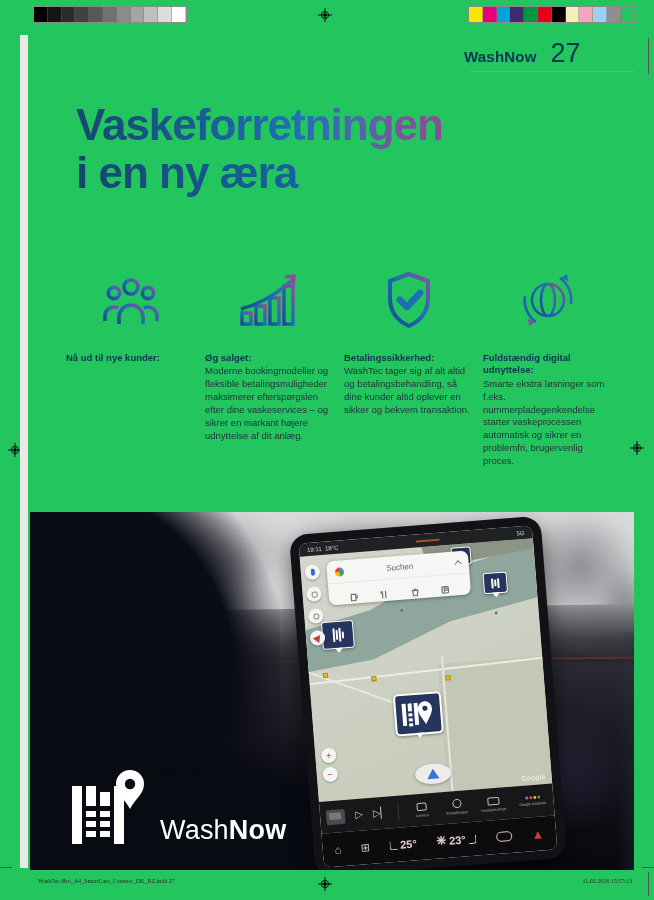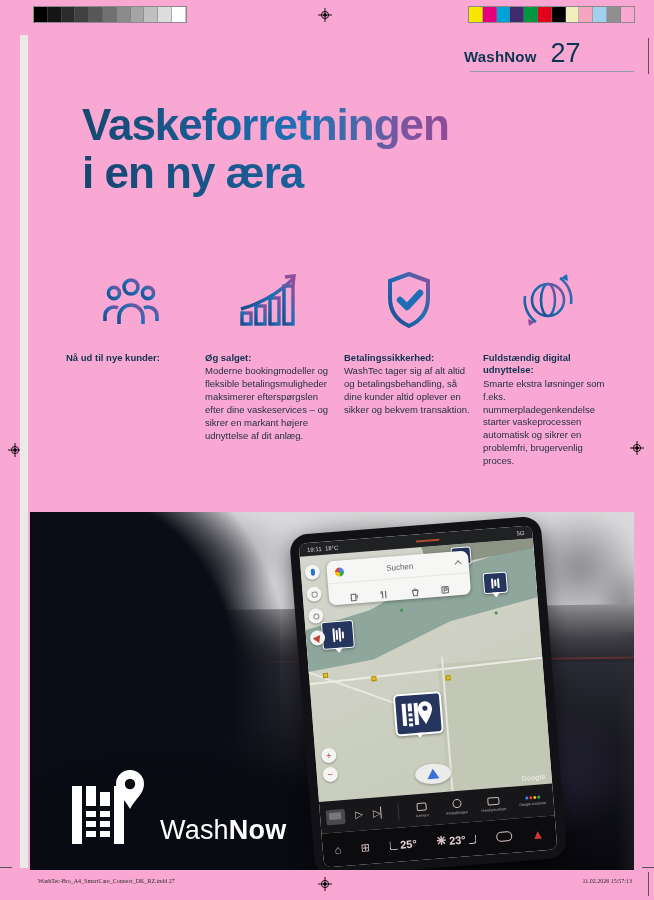--- a/index.html
+++ b/index.html
@@ -1,36 +1,36 @@
 <!DOCTYPE html>
 <html><head>
 <meta charset="utf-8">
 <style>
   * { margin:0; padding:0; box-sizing:border-box; }
   html,body { width:654px; height:900px; background:#fff; font-family:"Liberation Sans", sans-serif; overflow:hidden; }
-  .page { position:relative; width:654px; height:900px; background:#f9a8d4; }
+  .page { position:relative; width:654px; height:900px; background:#22c55e; }
 
   
   .swatch-bar { position:absolute; display:flex; height:17px; border:1px solid #8a8a8a; }
   .swatch-bar .swatch { width:13.8px; height:100%; display:block; border-right:1px solid rgba(120,120,120,.45); }
   .gray-bar { left:33px; top:6px; width:154px; }
   .cmyk-bar { left:468px; top:6px; width:167px; }
   .regmark { position:absolute; width:14px; height:14px; }
   .regmark svg { width:100%; height:100%; }
   .edge-strip { position:absolute; left:20px; top:35px; width:8px; height:833px; background:#e9e9e7; }
   .cropline { position:absolute; background:#555; }
 
   
   .header { position:absolute; right:20px; top:38px; width:170px; text-align:left; }
   .brand { display:inline-block; font-weight:bold; font-size:15px; color:#0d3553; letter-spacing:.2px; vertical-align:baseline; }
   .pageno { display:inline-block; font-size:27px; color:#0d3553; margin-left:14px; font-weight:400; }
   .header-rule { position:absolute; left:470px; top:71px; width:164px; height:1px; background:#8e9aa5; }
 
   
-  .title { position:absolute; left:82px; top:101px; font-weight:bold; font-size:44px; line-height:1.1; letter-spacing:-1px; }
+  .title { position:absolute; left:76px; top:101px; font-weight:bold; font-size:44px; line-height:1.1; letter-spacing:-1px; }
   .title span { display:block; background-clip:text; -webkit-background-clip:text; color:transparent; }
   .title-l1 { background-image:linear-gradient(90deg,#16486f 0%,#1a5c95 34%,#1f6fb4 58%,#4a69aa 76%,#7d549f 88%,#8e4b97 100%); }
   .title-l2 { background-image:linear-gradient(90deg,#14466d 0%,#1a5f9a 55%,#1f72b8 100%); }
 
   
   .features { position:absolute; left:66px; top:258px; width:546px; display:grid; grid-template-columns:repeat(4,1fr); column-gap:10px; }
   .feature { display:flex; flex-direction:column; }
   .f-icon { height:84px; display:flex; align-items:center; justify-content:center; margin-bottom:10px; }
   .f-head { font-size:9.5px; font-weight:bold; color:#0d3350; line-height:1.3; margin-bottom:1px; }
   .f-body { font-size:9.5px; color:#22323e; line-height:1.36; }

